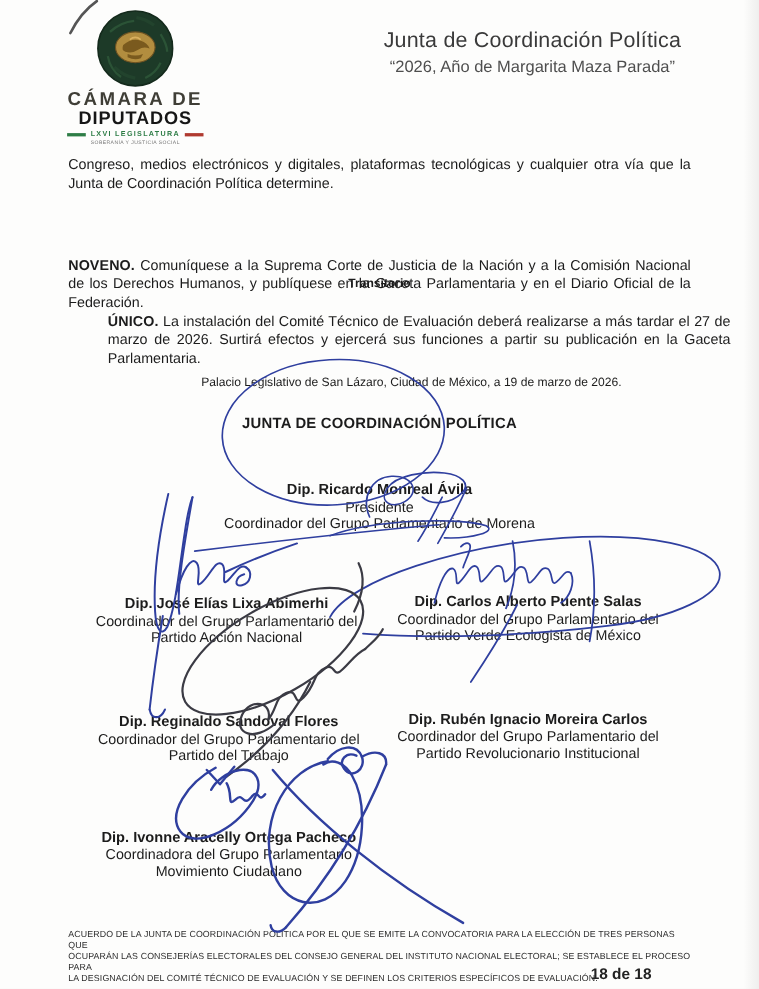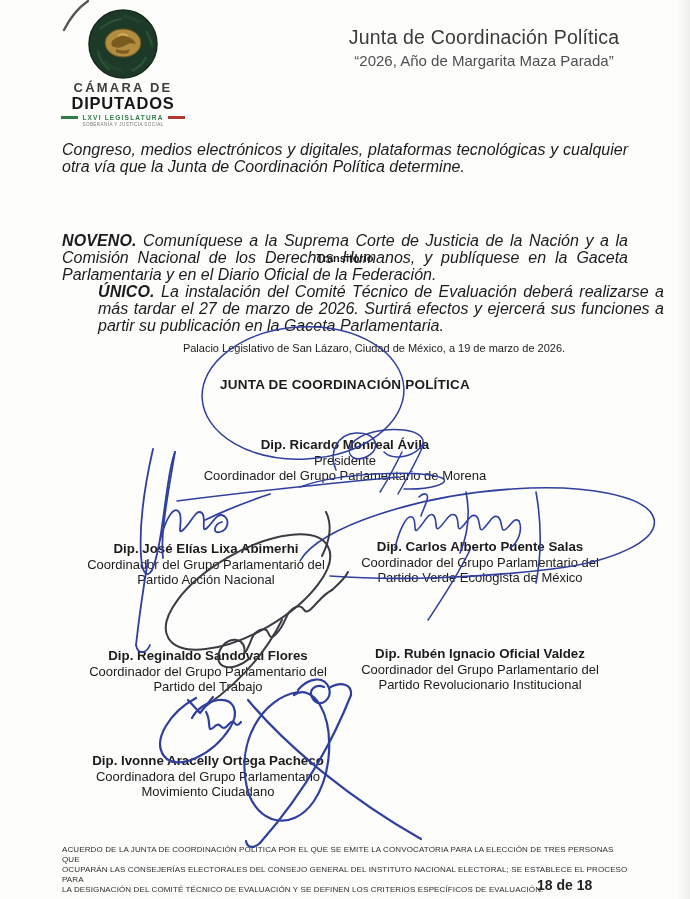--- a/index.html
+++ b/index.html
@@ -13,33 +13,33 @@
     margin:0 auto;
   }
   .scan-edge{
     position:absolute;top:0;right:0;width:14px;height:899px;
     background:linear-gradient(to right, rgba(0,0,0,0), rgba(0,0,0,0.06));
     pointer-events:none;
   }
   
   .logo-block{position:absolute;left:48px;top:2px;width:150px;text-align:center;}
   .logo-emblem{display:block;margin:7px auto 0 auto;}
-  .logo-line1{margin-top:1px;font-size:13px;font-weight:bold;letter-spacing:2.2px;color:#3f3e36;}
+  .logo-line1{margin-top:1px;font-size:17px;font-weight:bold;letter-spacing:2.2px;color:#3f3e36;}
   .logo-line2{font-size:16.5px;font-weight:bold;letter-spacing:0.8px;color:#161616;margin-top:-1px;}
   .logo-legis{display:flex;align-items:center;justify-content:center;gap:4px;margin-top:1px;}
   .logo-legis .txt{font-size:6.5px;font-weight:bold;letter-spacing:1.2px;color:#2e7d46;}
   .dash{display:inline-block;width:17px;height:3px;}
   .dash-green{background:#2e7d46;}
   .dash-red{background:#b03a30;}
   .logo-motto{font-size:4.6px;letter-spacing:0.4px;color:#777;margin-top:1px;}
   .header-right{position:absolute;left:338px;top:26px;width:292px;text-align:center;}
   .doc-title{font-size:19.5px;color:#3a3a3a;letter-spacing:0.2px;white-space:nowrap;}
   .doc-subtitle{font-size:15px;color:#4e4e4e;margin-top:3px;}
   
-  .para{position:absolute;left:62px;width:566px;font-size:16px;line-height:17px;text-align:justify;color:#1c1c1c;font-style:italic;}
+  .para{position:absolute;left:62px;width:566px;font-size:13px;line-height:17px;text-align:justify;color:#1c1c1c;}
   .para b{letter-spacing:0.1px;}
   .center-line{position:absolute;left:62px;width:566px;text-align:center;font-size:11px;color:#1c1c1c;}
   .bold{font-weight:bold;}
   .dateline{text-indent:58px;}
   .heading-caps{font-weight:bold;letter-spacing:0.2px;}
   
   .sig-block{position:absolute;text-align:center;font-size:13px;line-height:15.5px;color:#1c1c1c;}
   .sig-name{font-weight:bold;font-size:13.3px;}
   
   .footer{position:absolute;left:62px;top:845px;width:570px;font-size:8px;line-height:10px;letter-spacing:0.12px;color:#2c2c2c;}
@@ -120,21 +120,21 @@
     <div>Partido Verde Ecologista de México</div>
   </div>
 
   <div class="sig-block" style="left:30px;top:648px;width:356px;">
     <div class="sig-name">Dip. Reginaldo Sandoval Flores</div>
     <div>Coordinador del Grupo Parlamentario del</div>
     <div>Partido del Trabajo</div>
   </div>
 
   <div class="sig-block" style="left:330px;top:646px;width:300px;">
-    <div class="sig-name">Dip. Rubén Ignacio Oficial Valdez</div>
+    <div class="sig-name">Dip. Rubén Ignacio Moreira Carlos</div>
     <div>Coordinador del Grupo Parlamentario del</div>
     <div>Partido Revolucionario Institucional</div>
   </div>
 
   <div class="sig-block" style="left:30px;top:753px;width:356px;">
     <div class="sig-name">Dip. Ivonne Aracelly Ortega Pacheco</div>
     <div>Coordinadora del Grupo Parlamentario</div>
     <div>Movimiento Ciudadano</div>
   </div>
 

